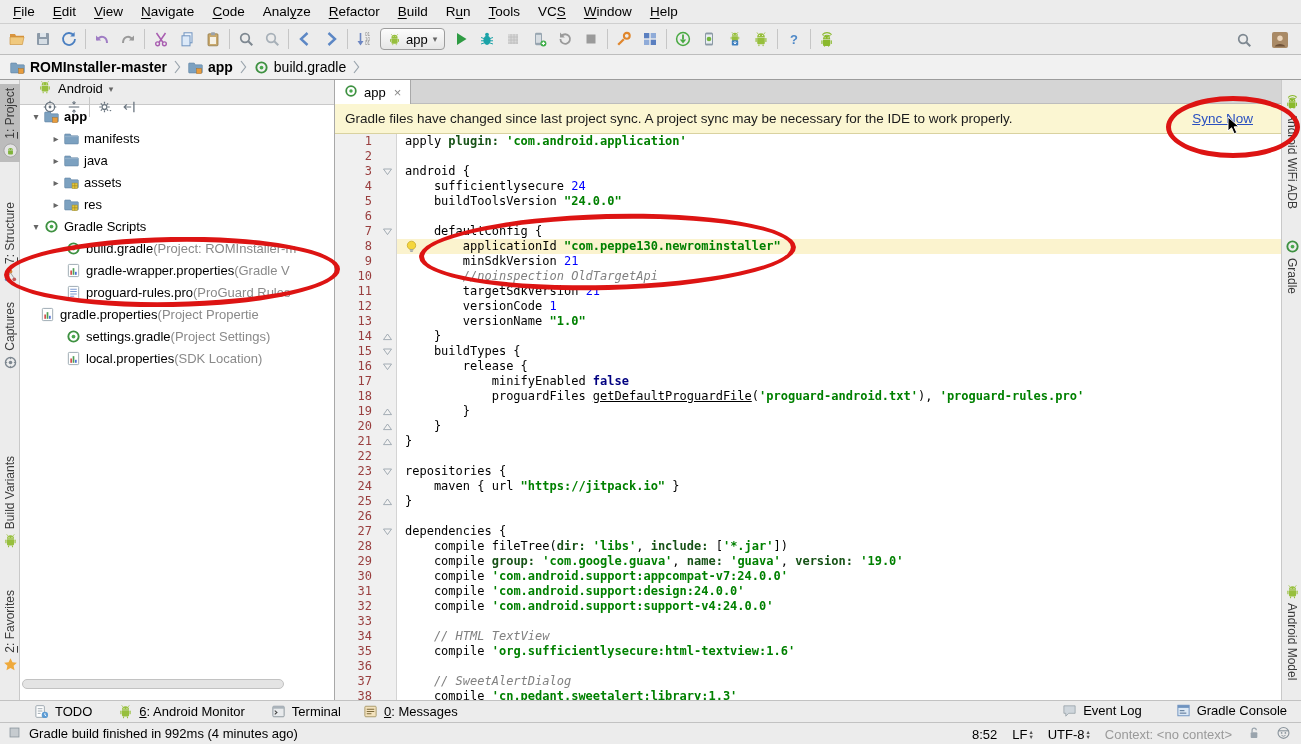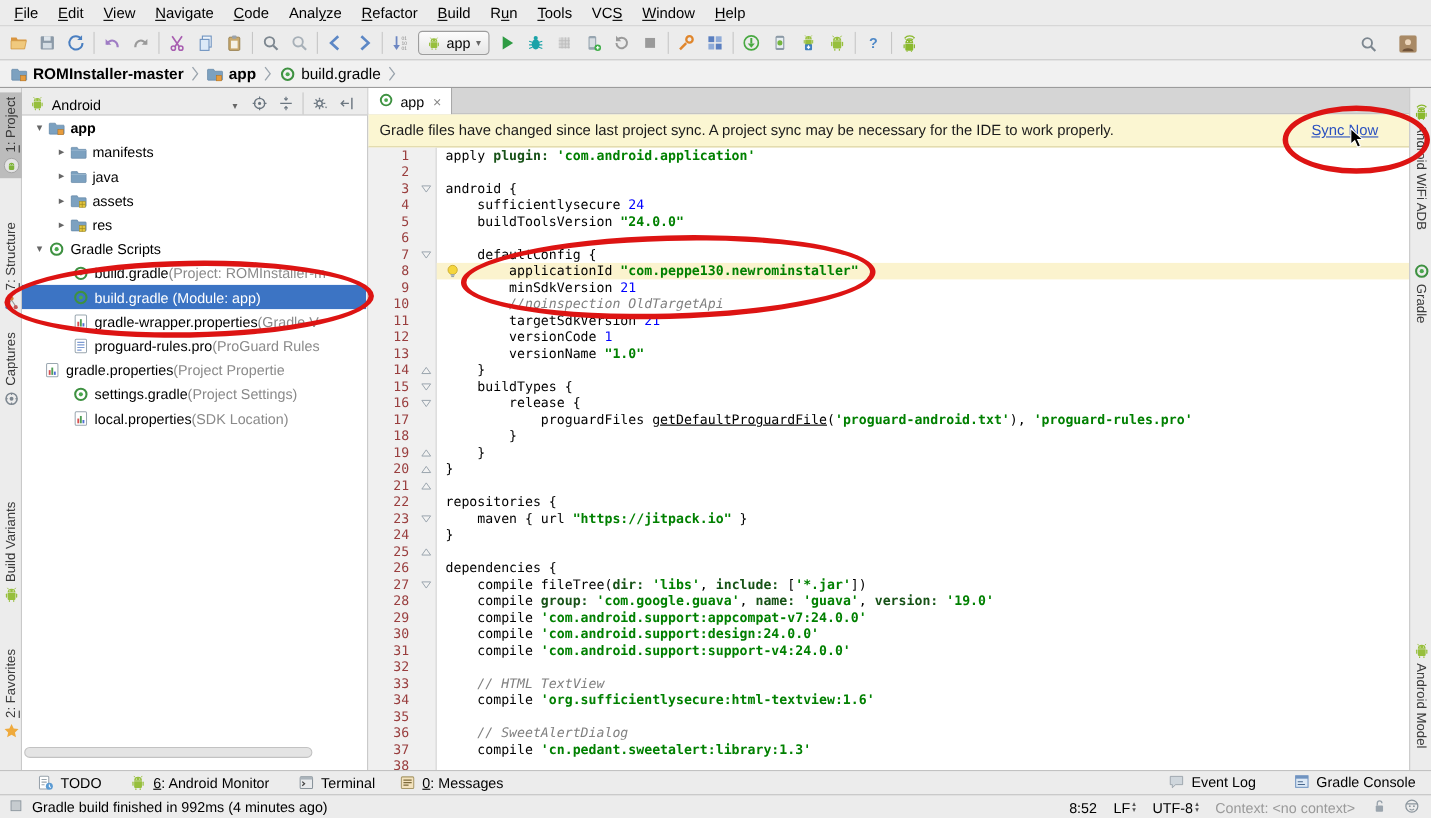--- a/index.html
+++ b/index.html
@@ -38,21 +38,21 @@
   
   #stripe-left{position:absolute;left:0;top:0;width:20px;height:620px;background:#ececec;border-right:1px solid #c9c9c9;box-sizing:border-box;}
   #stripe-right{position:absolute;left:1281px;top:0;width:20px;height:620px;background:#ececec;border-left:1px solid #c9c9c9;box-sizing:border-box;}
   .stripe-btn{position:absolute;left:0;width:20px;display:flex;flex-direction:column;align-items:center;gap:4px;padding:4px 0;cursor:default;}
   .stripe-btn.active{background:#bcbcbc;}
   .stripe-btn .vtext-l{writing-mode:vertical-rl;transform:rotate(180deg);font-size:12px;color:#3a3a3a;}
   .stripe-btn .vtext-r{writing-mode:vertical-rl;font-size:12px;color:#3a3a3a;}
 
   
   #project-panel{position:absolute;left:20px;top:0;width:315px;height:620px;background:#fff;border-right:1px solid #a8a8a8;box-sizing:border-box;}
-  #project-header{height:25px;background:#ececec;border-bottom:1px solid #c9c9c9;display:flex;align-items:flex-end;padding:0 7px;box-sizing:border-box;}
+  #project-header{height:25px;background:#ececec;border-bottom:1px solid #c9c9c9;display:flex;align-items:flex-start;padding:0 18px;box-sizing:border-box;flex-direction:column;}
   #project-mode{display:flex;align-items:center;gap:6px;flex:1;}
   #project-mode .caret{font-size:9px;color:#666;margin-left:auto;margin-right:8px;}
   .ph-btn{width:24px;height:20px;display:flex;align-items:center;justify-content:center;}
   #tree{position:absolute;left:0;top:25px;width:313px;height:570px;overflow:hidden;}
   .trow{height:22px;display:flex;align-items:center;white-space:nowrap;overflow:hidden;font-size:13px;box-sizing:border-box;}
   .trow .exp{width:16px;font-size:10px;color:#666;text-align:center;flex:0 0 auto;}
   .trow .lbl{margin-left:5px;}
   .trow .desc{color:#8a8a8a;}
   .trow.sel{background:#3c74c4;}
   .trow.sel .lbl,.trow.sel .desc{color:#fff;}
@@ -644,29 +644,20 @@
           </div>
           <div class="trow" style="padding-left: 46px;">
             <span class="icn">
               <svg width="15" height="15" viewBox="0 0 16 16">
                 <circle cx="8" cy="8" r="5.5" fill="none" stroke="#3e9141" stroke-width="2"></circle>
                 <circle cx="8" cy="8" r="2" fill="#4aa84e"></circle>
               </svg>
             </span>
             <span class="lbl">build.gradle</span>
             <span class="desc"> (Project: ROMInstaller-m</span>
-          </div>
-          <div class="trow sel" style="padding-left: 46px;">
-            <span class="icn">
-              <svg width="15" height="15" viewBox="0 0 16 16">
-                <circle cx="8" cy="8" r="5.5" fill="none" stroke="#3e9141" stroke-width="2"></circle>
-                <circle cx="8" cy="8" r="2" fill="#4aa84e"></circle>
-              </svg>
-            </span>
-            <span class="lbl">build.gradle (Module: app)</span>
           </div>
           <div class="trow" style="padding-left: 46px;">
             <span class="icn">
               <svg width="15" height="15" viewBox="0 0 16 16">
                 <rect x="2.5" y="1.5" width="11" height="13" rx="1" fill="#fff" stroke="#9aa7b0"></rect>
                 <rect x="4.6" y="8" width="1.8" height="4.6" fill="#d64f4f"></rect>
                 <rect x="7.1" y="5.5" width="1.8" height="7.1" fill="#4f9e55"></rect>
                 <rect x="9.6" y="9.4" width="1.8" height="3.2" fill="#4f6fd6"></rect>
               </svg>
             </span>
@@ -815,20 +806,21 @@
                   <rect x="5.2" y="10.8" width="2.6" height="1.1" fill="#9aa4ad"></rect>
                 </svg></span><span class="tk-d">        applicationId </span><span class="tk-str">"com.peppe130.newrominstaller"</span></div>
             <div class="crow"><span class="tk-d">        minSdkVersion </span><span class="tk-num">21</span></div>
             <div class="crow"><span class="tk-cmt">        //noinspection OldTargetApi</span></div>
             <div class="crow"><span class="tk-d">        targetSdkVersion </span><span class="tk-num">21</span></div>
             <div class="crow"><span class="tk-d">        versionCode </span><span class="tk-num">1</span></div>
             <div class="crow"><span class="tk-d">        versionName </span><span class="tk-str">"1.0"</span></div>
             <div class="crow"><span class="tk-d">    }</span></div>
             <div class="crow"><span class="tk-d">    buildTypes {</span></div>
             <div class="crow"><span class="tk-d">        release {</span></div>
+            <div class="crow"><span class="tk-d">            minifyEnabled </span><span class="tk-kw">false</span></div>
             <div class="crow"><span class="tk-d">            proguardFiles </span><span class="tk-ul">getDefaultProguardFile</span><span class="tk-d">(</span><span class="tk-str">'proguard-android.txt'</span><span class="tk-d">), </span><span class="tk-str">'proguard-rules.pro'</span></div>
             <div class="crow"><span class="tk-d">        }</span></div>
             <div class="crow"><span class="tk-d">    }</span></div>
             <div class="crow"><span class="tk-d">}</span></div>
             <div class="crow"></div>
             <div class="crow"><span class="tk-d">repositories {</span></div>
             <div class="crow"><span class="tk-d">    maven { url </span><span class="tk-str">"https://jitpack.io"</span><span class="tk-d"> }</span></div>
             <div class="crow"><span class="tk-d">}</span></div>
             <div class="crow"></div>
             <div class="crow"><span class="tk-d">dependencies {</span></div>

